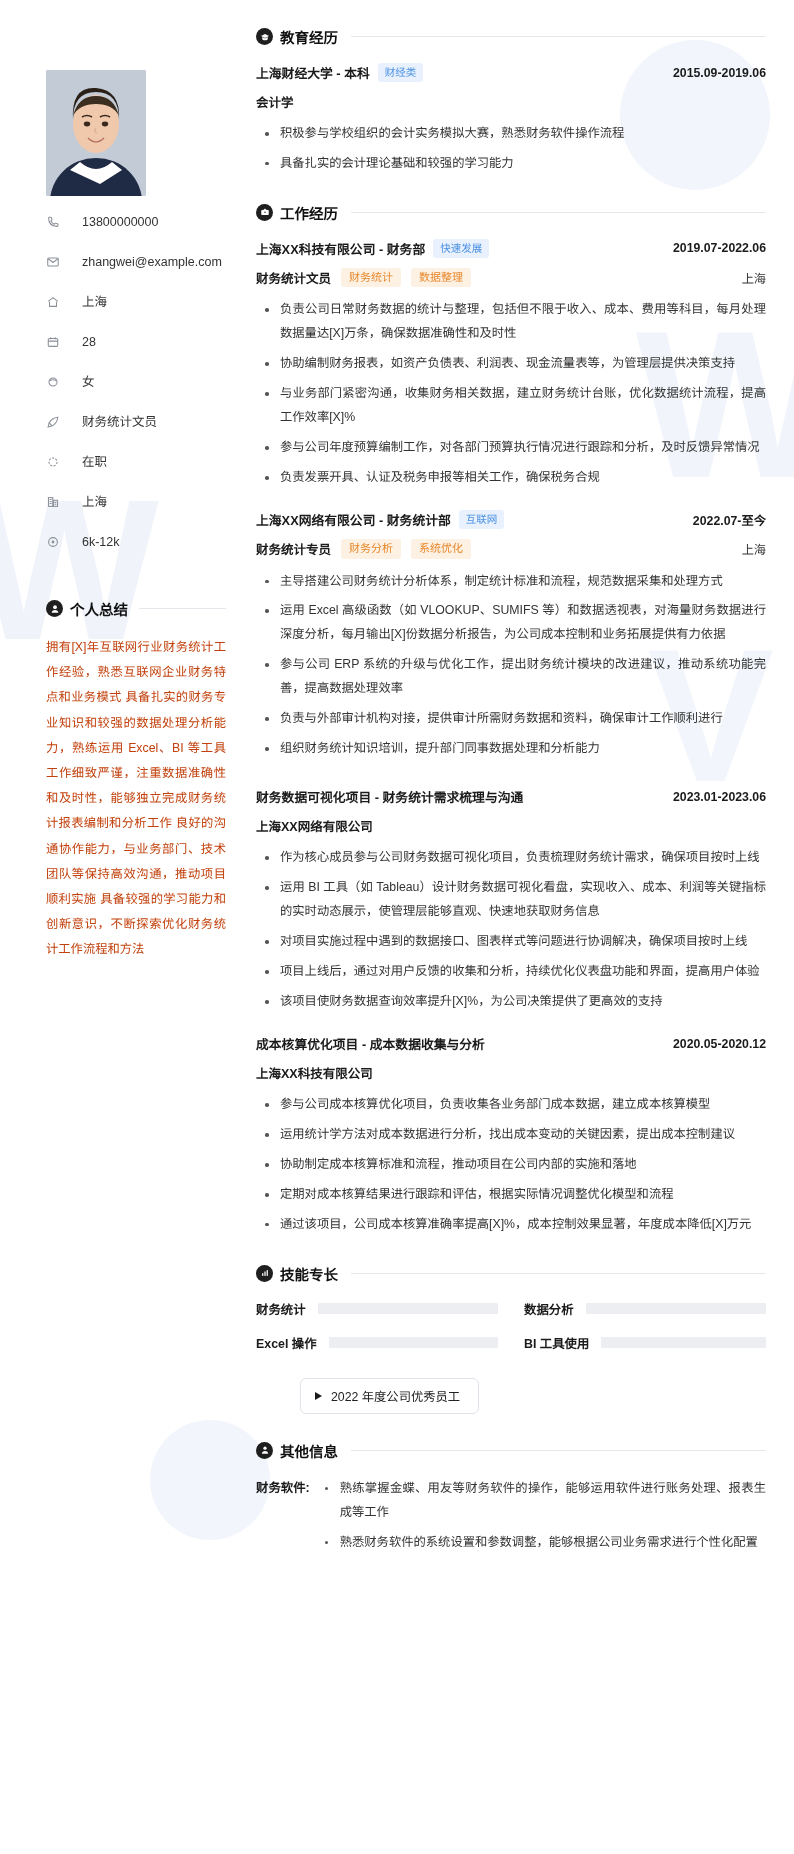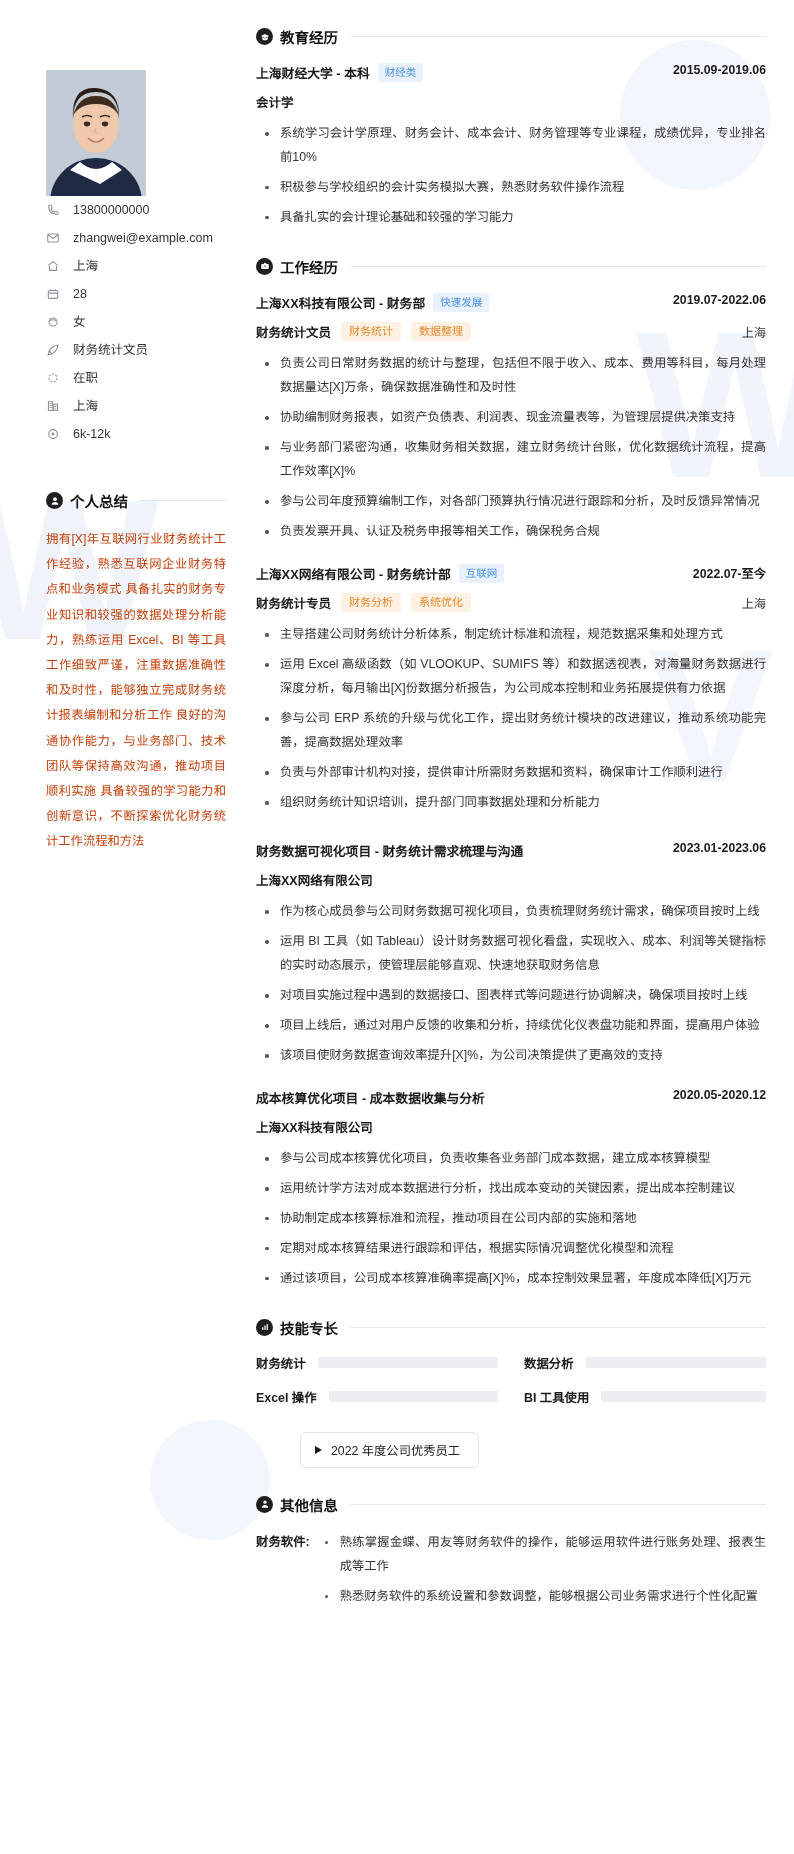--- a/index.html
+++ b/index.html
@@ -72,25 +72,26 @@
     font-weight: 700;
     letter-spacing: 1px;
     margin: 20px 0 16px 12px;
     color: #1b1b1b;
   }
 
   .contact-list { margin: 0 0 0 12px; padding: 0; list-style: none; }
   .contact-item {
     display: flex;
     align-items: center;
-    gap: 13px;
+    gap: 22px;
     font-size: 12.5px;
     color: #333;
     padding: 6.5px 0;
     line-height: 1.2;
+    margin-top: 12px;
   }
   .contact-item .ic { flex: 0 0 14px; width: 14px; height: 14px; color: #8a8f98; }
   .contact-item .ic svg { display: block; width: 14px; height: 14px; }
 
   .side-section { margin: 42px 0 0 12px; }
   .side-head {
     display: flex;
     align-items: center;
     gap: 7px;
     margin-bottom: 16px;
@@ -137,21 +138,21 @@
   }
   .sec-head .badge svg { width: 10px; height: 10px; display: block; }
   .sec-head .t { font-size: 14.5px; font-weight: 700; color: #111; white-space: nowrap; }
   .sec-head .rule { flex: 1 1 auto; height: 1px; background: #e4e7ec; margin-left: 6px; }
 
   .entry { margin-bottom: 20px; }
   .entry:last-child { margin-bottom: 4px; }
 
   .row-1 {
     display: flex;
-    align-items: flex-start;
+    align-items: center;
     justify-content: space-between;
     gap: 28px;
     margin-bottom: 10px;
   }
   .row-1 .left { display: flex; align-items: center; gap: 8px; flex-wrap: wrap; min-width: 0; }
   .org { font-size: 12.8px; font-weight: 700; color: #1b1b1b; }
   .date { font-size: 12.3px; font-weight: 700; color: #1b1b1b; white-space: nowrap; }
 
   .chip-blue {
     font-size: 10.5px;
@@ -398,21 +399,20 @@
       <div class="entry">
         <div class="row-1">
           <div class="left">
             <span class="org">上海财经大学 - 本科</span>
             <span class="chip-blue">财经类</span>
           </div>
           <span class="date">2015.09-2019.06</span>
         </div>
         <div class="subline">会计学</div>
         <ul class="bullets">
-          <li>系统学习会计学原理、财务会计、成本会计、财务管理等专业课程，成绩优异，专业排名前10%</li>
           <li>积极参与学校组织的会计实务模拟大赛，熟悉财务软件操作流程</li>
           <li>具备扎实的会计理论基础和较强的学习能力</li>
         </ul>
       </div>
     </section>
 
     <section class="section">
       <div class="sec-head">
         <span class="badge">
           <svg viewBox="0 0 16 16" fill="currentColor">

